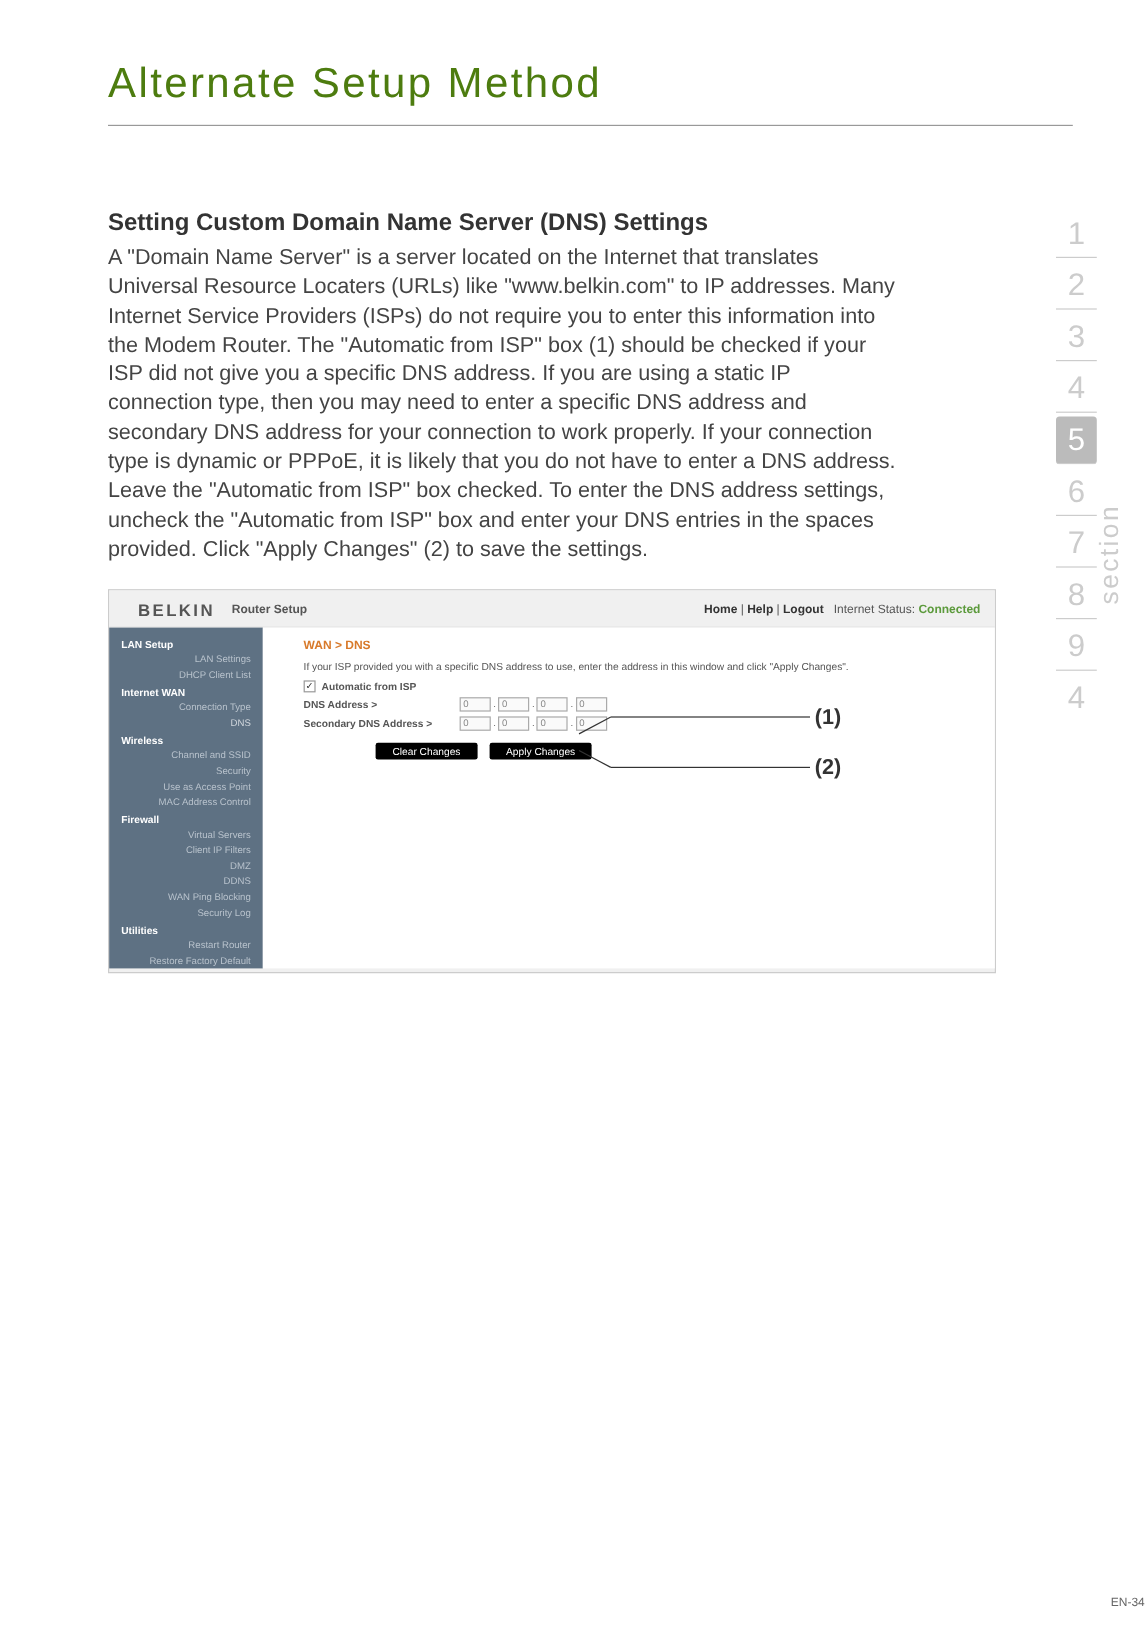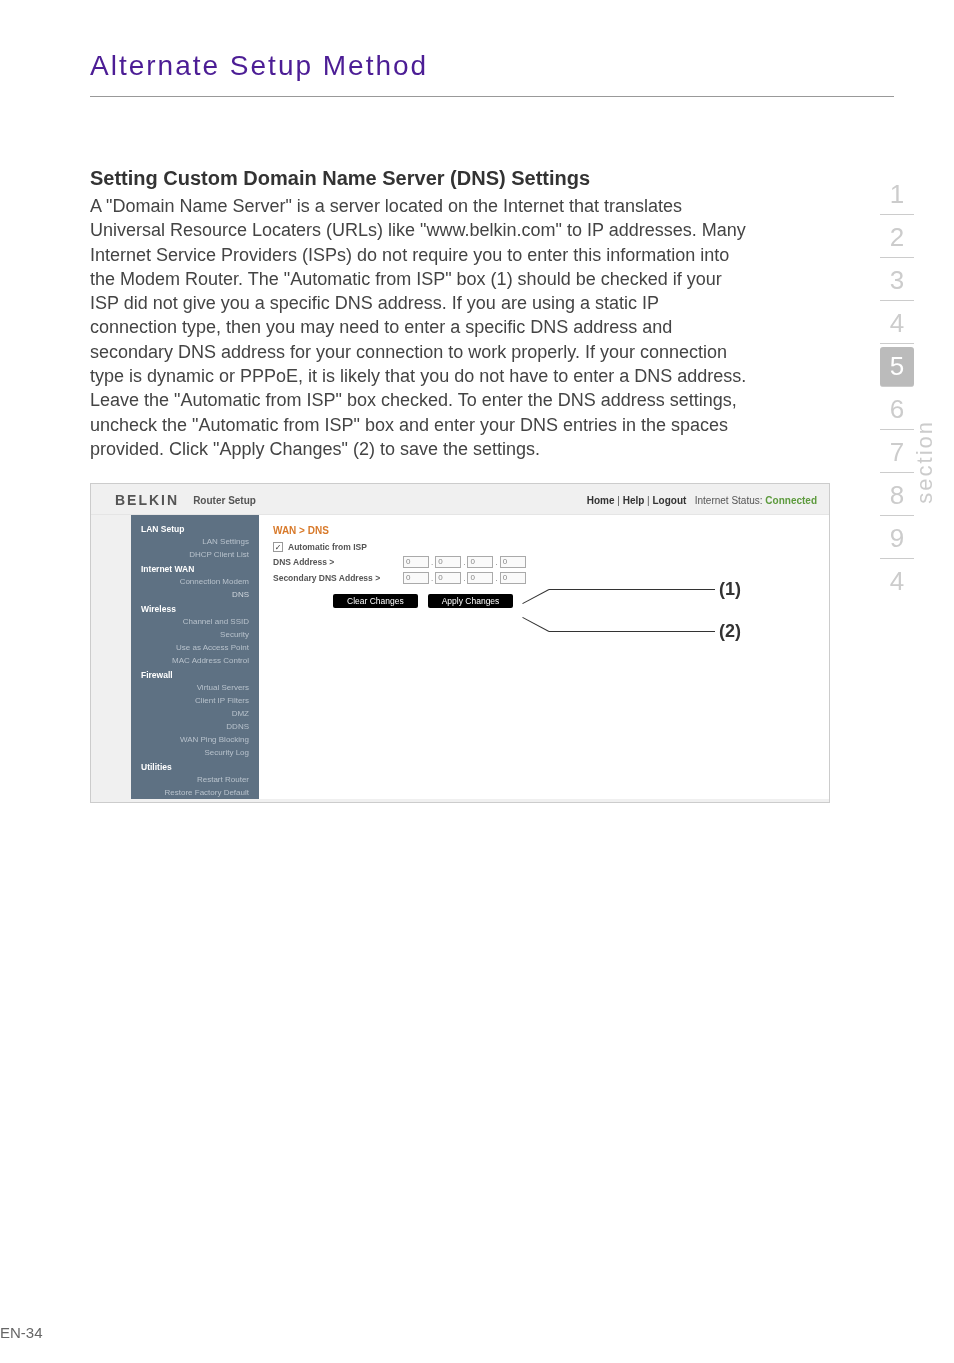--- a/index.html
+++ b/index.html
@@ -7,23 +7,23 @@
       font-family: Arial, Helvetica, sans-serif;
       background: #fff;
       width: 954px;
       height: 1363px;
       position: relative;
     }
     .page {
       padding: 50px 60px 40px 90px;
     }
     .page-title {
-      font-size: 28px;
+      font-size: 35px;
       font-weight: normal;
-      color: #4c1d95;
+      color: #4d7c0f;
       letter-spacing: 2px;
       margin-bottom: 14px;
     }
     .title-rule {
       border: none;
       border-top: 1px solid #999;
       margin-bottom: 70px;
     }
     .section-heading {
       font-size: 20px;
@@ -105,21 +105,20 @@
     }
     .admin-header-right {
       font-size: 10px;
       color: #555;
     }
     .admin-header-right .link { color: #333; font-weight: bold; }
     .admin-header-right .connected { color: #5c9a3c; font-weight: bold; }
     .admin-body {
       display: flex;
       height: calc(100% - 34px);
-      margin-left: 40px;
     }
     .admin-sidebar {
       width: 128px;
       background: #5e7183;
       padding: 6px 0;
       overflow: hidden;
     }
     .admin-sidebar .sb-item {
       padding: 2px 10px;
       font-size: 8px;
@@ -131,21 +130,21 @@
     .admin-sidebar .sb-item.light { color: #d0d6dc; }
     .admin-sidebar .sb-heading {
       color: #fff;
       font-weight: bold;
       font-size: 8.5px;
       padding: 3px 10px 1px;
     }
     .admin-main {
       flex: 1;
       background: #fff;
-      padding: 10px 14px;
+      padding: 10px 34px;
       position: relative;
     }
     .breadcrumb {
       color: #d87a2b;
       font-weight: bold;
       font-size: 10px;
       margin-bottom: 6px;
     }
     .desc-text {
       color: #555;
@@ -214,22 +213,22 @@
     .callout-line {
       position: absolute;
       border-top: 1px solid #333;
       height: 1px;
     }
     .callout-line.l1 { top: 74px; left: 290px; width: 166px; }
     .callout-line.l2 { top: 116px; left: 290px; width: 166px; }
     .left-stub1 { position: absolute; top: 74px; left: 260px; width: 30px; border-top: 1px solid #333; transform: rotate(-28deg); transform-origin: right center; }
     .left-stub2 { position: absolute; top: 116px; left: 260px; width: 30px; border-top: 1px solid #333; transform: rotate(28deg); transform-origin: right center; }
     .page-number {
-      text-align: left;
-      font-size: 15px;
+      text-align: right;
+      font-size: 10px;
       color: #666;
       position: absolute;
       bottom: 22px;
       width: 100%;
       left: 0;
     }
   </style>
 </head>
 <body>
 
@@ -253,41 +252,42 @@
         <span>Internet Status:</span>
         <span class="connected">Connected</span>
       </div>
     </div>
     <div class="admin-body">
       <div class="admin-sidebar">
         <div class="sb-heading">LAN Setup</div>
         <div class="sb-item">LAN Settings</div>
         <div class="sb-item">DHCP Client List</div>
         <div class="sb-heading">Internet WAN</div>
-        <div class="sb-item">Connection Modem</div>
+        <div class="sb-item">Connection Type</div>
         <div class="sb-item light">DNS</div>
         <div class="sb-heading">Wireless</div>
         <div class="sb-item">Channel and SSID</div>
         <div class="sb-item">Security</div>
         <div class="sb-item">Use as Access Point</div>
         <div class="sb-item">MAC Address Control</div>
         <div class="sb-heading">Firewall</div>
         <div class="sb-item">Virtual Servers</div>
         <div class="sb-item">Client IP Filters</div>
         <div class="sb-item">DMZ</div>
         <div class="sb-item">DDNS</div>
         <div class="sb-item">WAN Ping Blocking</div>
         <div class="sb-item">Security Log</div>
         <div class="sb-heading">Utilities</div>
         <div class="sb-item">Restart Router</div>
         <div class="sb-item">Restore Factory Default</div>
 
       </div>
       <div class="admin-main">
         <div class="breadcrumb">WAN &gt; DNS</div>
+        <div class="desc-text">If your ISP provided you with a specific DNS address to use, enter the address in this window and click "Apply Changes".</div>
         <div class="field-row">
           <span class="checkbox">✓</span>
           <span class="field-label" style="width:auto">Automatic from ISP</span>
         </div>
         <div class="field-row">
           <span class="field-label">DNS Address &gt;</span>
           <span class="ip-inputs">
             <span class="ip-box">0</span>
               <span class="ip-dot">.</span>
             <span class="ip-box">0</span>

